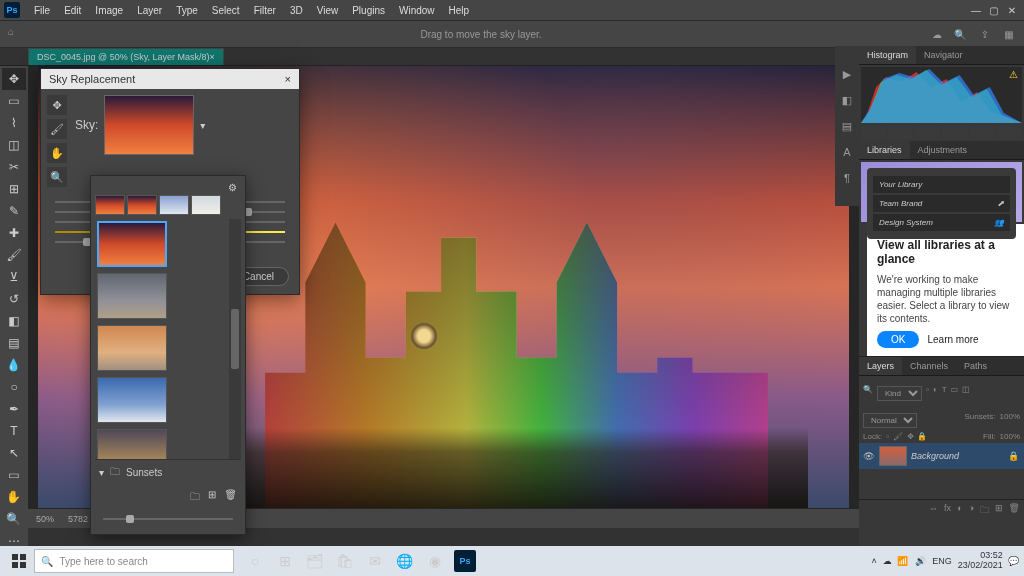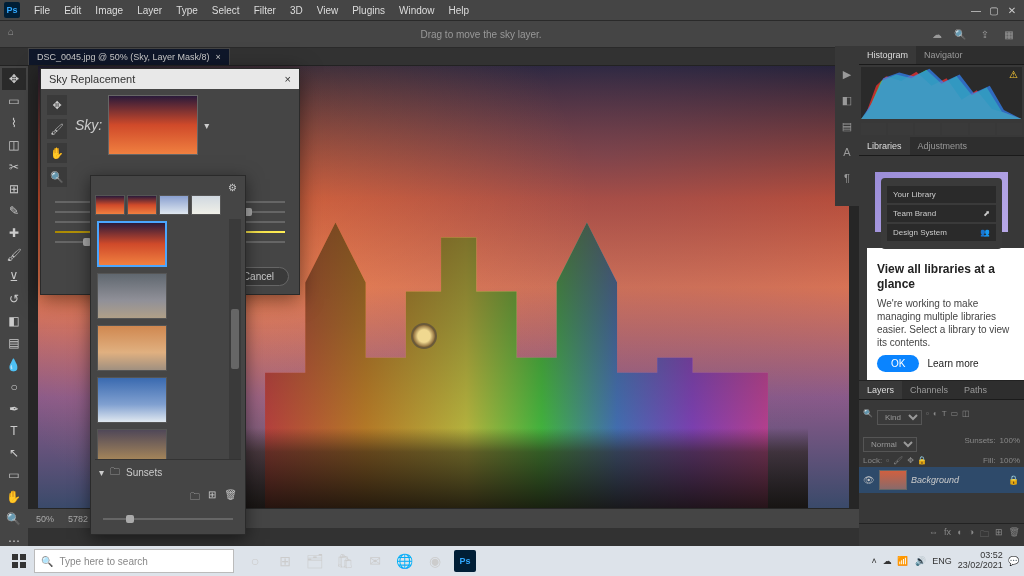--- a/index.html
+++ b/index.html
@@ -14,21 +14,21 @@
 
 
 .optionsbar { height: 28px; background: #454545; border-top: 1px solid #2a2a2a; border-bottom: 1px solid #2a2a2a; display: flex; align-items: center; padding: 0 8px; font-size: 10px; color: #999; }
 .optionsbar .home-icon { width: 16px; height: 16px; margin-right: 8px; }
 .optionsbar .msg { flex: 1; text-align: center; }
 .optionsbar .right-icons { display: flex; gap: 10px; }
 .optionsbar .right-icons span { width: 14px; height: 14px; display: flex; align-items: center; justify-content: center; }
 
 
 .doctabs { height: 18px; background: #323232; display: flex; align-items: flex-end; padding-left: 28px; border-bottom: 1px solid #222; }
-.doctab { background: #0f172a; padding: 3px 8px; font-size: 9px; color: #ccc; border-top: 1px solid #444; border-left: 1px solid #444; border-right: 1px solid #444; display: flex; align-items: center; gap: 6px; }
+.doctab { background: #0f766e; padding: 3px 8px; font-size: 9px; color: #ccc; border-top: 1px solid #444; border-left: 1px solid #444; border-right: 1px solid #444; display: flex; align-items: center; }
 
 
 .tools { position: absolute; left: 0; top: 66px; width: 28px; background: #454545; display: flex; flex-direction: column; padding: 2px 0; }
 .tools .tool { width: 24px; height: 22px; margin: 0 auto; display: flex; align-items: center; justify-content: center; font-size: 12px; cursor: pointer; color: #ccc; }
 .tools .tool.active { background: #2a2a2a; }
 .tools .swatches { margin: 4px auto; width: 20px; height: 20px; position: relative; }
 .tools .swatches .fg { position: absolute; width: 13px; height: 13px; background: #fff; border: 1px solid #888; top: 0; left: 0; }
 .tools .swatches .bg { position: absolute; width: 13px; height: 13px; background: #000; border: 1px solid #888; bottom: 0; right: 0; }
 
 
@@ -42,21 +42,21 @@
 .status { position: absolute; bottom: 0; left: 0; right: 0; height: 19px; background: #454545; display: flex; align-items: center; font-size: 9px; color: #aaa; padding: 0 8px; gap: 14px; }
 
 
 .dialog { position: absolute; left: 40px; top: 68px; width: 260px; background: #454545; border: 1px solid #2a2a2a; box-shadow: 0 4px 20px rgba(0,0,0,0.5); }
 .dialog-title { background: #e8e8e8; color: #333; padding: 4px 8px; font-size: 11px; display: flex; justify-content: space-between; align-items: center; }
 .dialog-body { padding: 6px; }
 .dialog-tools { float: left; width: 24px; display: flex; flex-direction: column; gap: 4px; margin-right: 4px; }
 .dialog-tools span { width: 20px; height: 20px; display: flex; align-items: center; justify-content: center; background: #3a3a3a; font-size: 11px; }
 .sky-preview-row { display: flex; align-items: center; gap: 6px; margin-left: 28px; }
 .sky-preview { width: 90px; height: 60px; border: 1px solid #666; background: linear-gradient(180deg, #2a1a3a 0%, #d04a2a 40%, #f08040 60%, #5a6a8a 100%); }
-.sky-label { font-size: 14px; color: #ccc; font-style: italic; }
+.sky-label { font-size: 12px; color: #ccc; }
 
 
 .flyout { position: absolute; left: 90px; top: 175px; width: 156px; background: #454545; border: 1px solid #2a2a2a; box-shadow: 0 4px 16px rgba(0,0,0,0.5); padding: 4px; }
 .flyout-top { display: flex; justify-content: flex-end; padding: 2px 4px; }
 .flyout-thumbs-row { display: flex; gap: 2px; margin-bottom: 4px; }
 .flyout-thumbs-row .th { width: 30px; height: 20px; border: 1px solid #555; }
 .flyout-list { max-height: 240px; overflow: hidden; position: relative; }
 .flyout-list .bigthumb { width: 70px; height: 46px; margin: 2px; border: 1px solid #555; display: inline-block; }
 .flyout-list .bigthumb.sel { border: 2px solid #4aa6ff; }
 .flyout-scroll { position: absolute; right: 0; top: 0; width: 12px; height: 100%; background: #3a3a3a; }
@@ -84,21 +84,21 @@
 .adjgrid span { height: 12px; background: #3a3a3a; }
 
 .libpromo { background: #fff; color: #222; padding: 8px 10px; font-size: 10px; margin-left: 8px; }
 .libpromo h4 { font-size: 12px; font-weight: bold; margin: 6px 0; line-height: 1.2; }
 .libpromo p { font-size: 10px; line-height: 1.3; color: #444; }
 .libpromo .btns { display: flex; gap: 8px; margin-top: 6px; align-items: center; }
 .libpromo .ok { background: #0a84ff; color: #fff; padding: 3px 14px; border-radius: 12px; font-size: 10px; cursor: pointer; }
 .libpromo .lm { font-size: 10px; cursor: pointer; }
 .libcard { background: #3a3a3a; border-radius: 4px; margin: 6px; padding: 6px; }
 .libcard .row { background: #2a2a2a; padding: 4px 6px; font-size: 8px; margin: 2px 0; display: flex; justify-content: space-between; align-items: center; }
-.libpreview { height: 60px; background: linear-gradient(135deg, #9b8dd8 0%, #b8a8e8 100%); position: relative; margin: 16px; }
+.libpreview { height: 60px; background: linear-gradient(135deg, #9b8dd8 0%, #b8a8e8 100%); position: relative; margin: 2px; font-style: italic; }
 
 .layers-sec { border-top: 1px solid #222; }
 .layers-opts { display: flex; align-items: center; gap: 4px; padding: 2px 4px; font-size: 8px; color: #888; }
 .layers-opts select { background: #3a3a3a; border: 1px solid #555; color: #999; font-size: 8px; padding: 1px 3px; margin-top: 8px; }
 .layer-row { display: flex; align-items: center; gap: 4px; padding: 3px 4px; background: #2e4a6a; font-size: 9px; }
 .layer-row .eye { width: 12px; }
 .layer-row .lthumb { width: 28px; height: 20px; background: linear-gradient(180deg,#d06040,#8a6a6a); border: 1px solid #666; }
 .layer-row .lname { flex: 1; font-style: italic; }
 .layers-footer { display: flex; justify-content: flex-end; gap: 6px; padding: 3px 4px; border-top: 1px solid #222; font-size: 9px; color: #888; }
 

